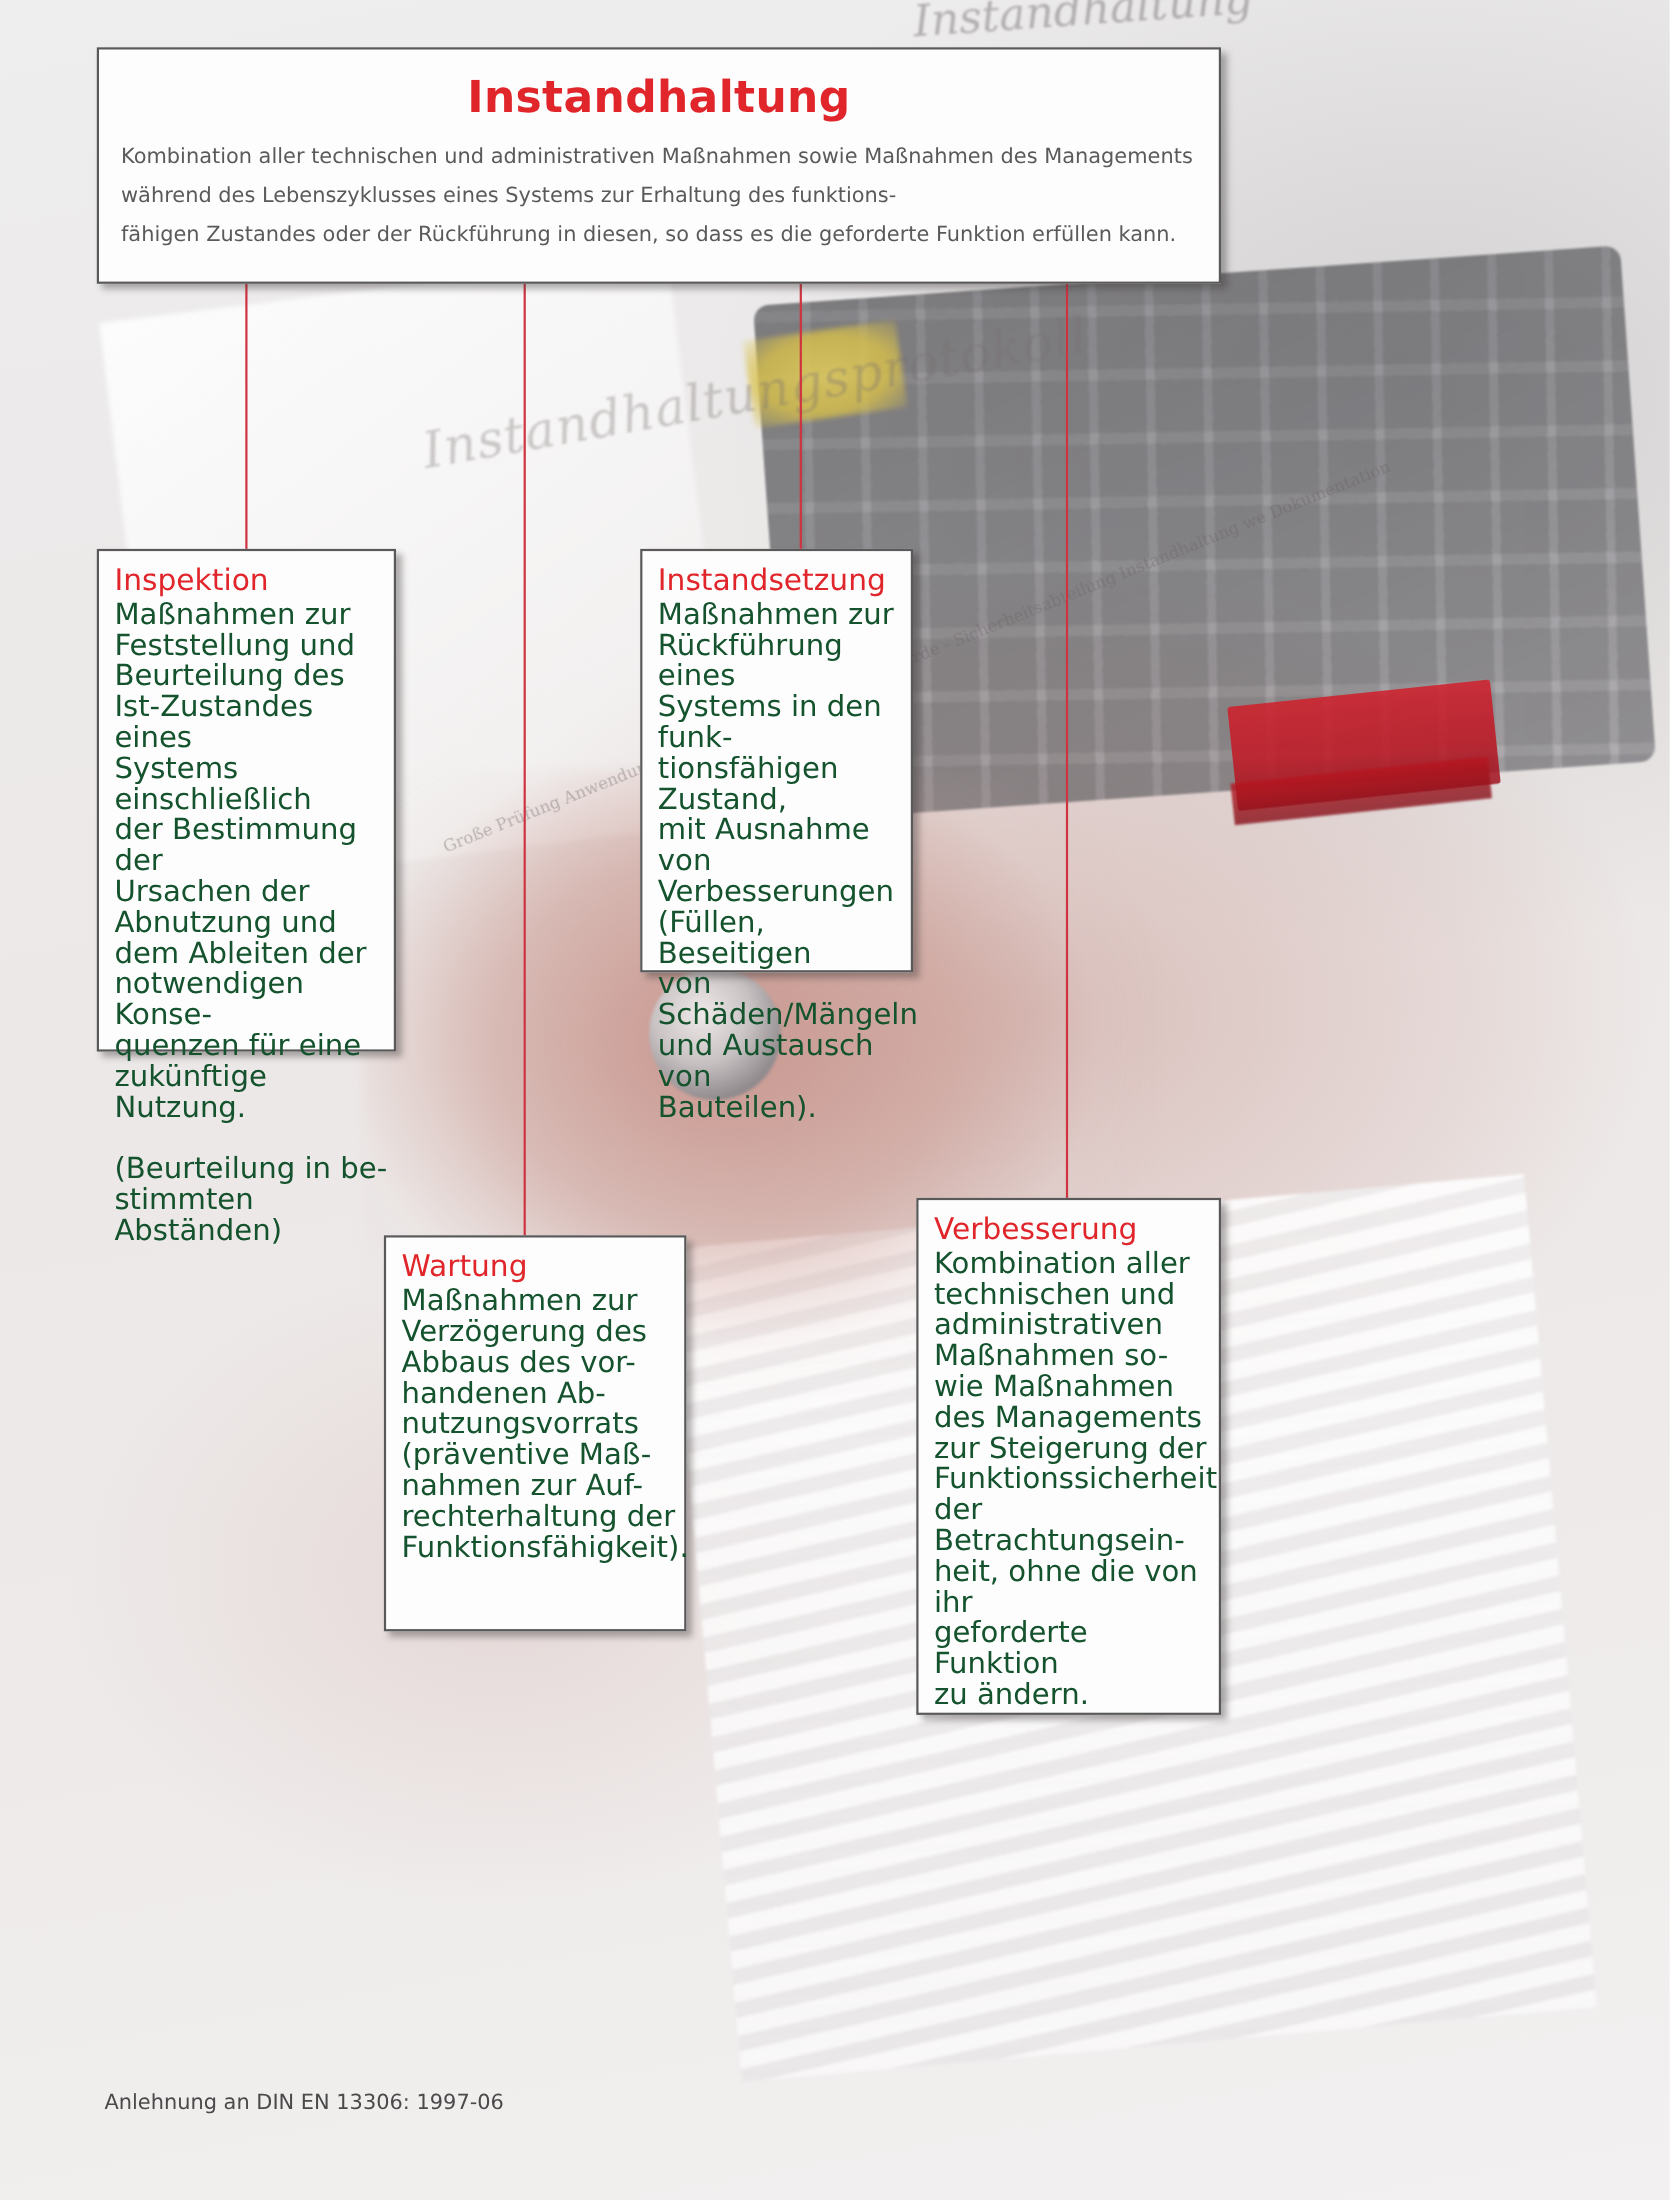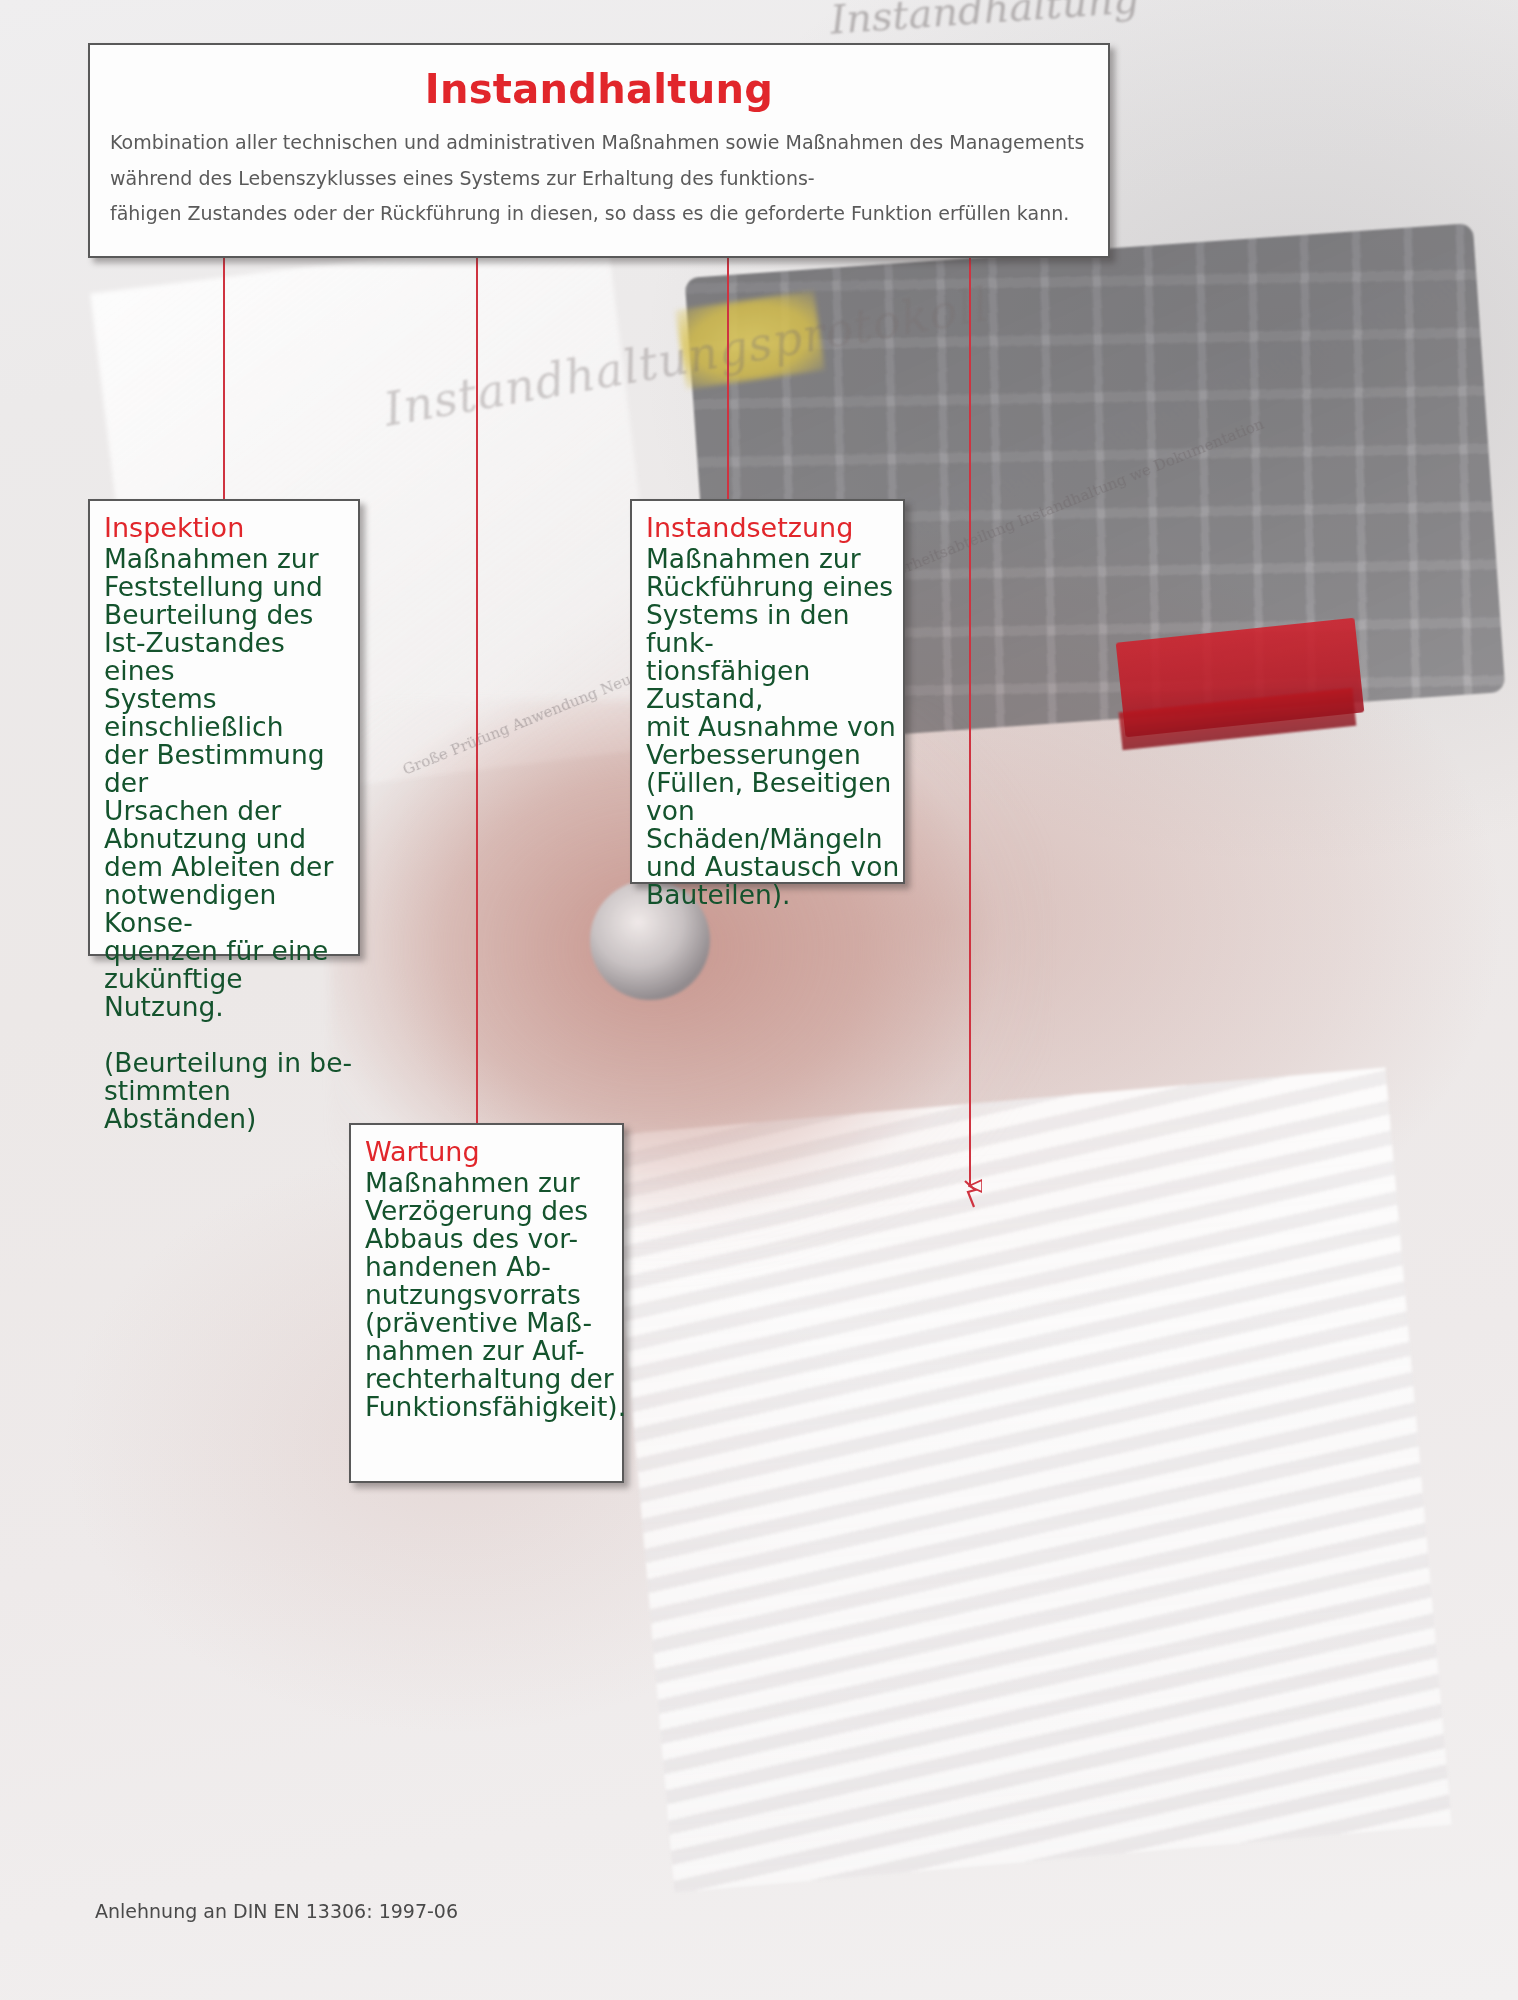--- a/index.html
+++ b/index.html
@@ -186,22 +186,22 @@
     white-space: pre-line;
   }
 
   
   #box-inspektion {
     left: 88px; top: 499px;
     width: 272px; height: 457px;
     padding: 10px 0 0 14px;
   }
   #box-instandsetzung {
-    left: 630px; top: 499px;
-    width: 275px; height: 385px;
+    left: 582px; top: 499px;
+    width: 248px; height: 385px;
     padding: 10px 0 0 14px;
   }
   #box-wartung {
     left: 349px; top: 1091px;
     width: 275px; height: 360px;
     padding: 10px 0 0 14px;
     margin-top: 32px;
   }
   #box-verbesserung {
     left: 833px; top: 1089px;
@@ -312,16 +312,31 @@
 Verzögerung des
 Abbaus des vor-
 handenen Ab-
 nutzungsvorrats
 (präventive Maß-
 nahmen zur Auf-
 rechterhaltung der
 Funktionsfähigkeit).</div>
   </div>
 
+  <div class="box" id="box-verbesserung">
+    <div class="box-title">Verbesserung</div>
+    <div class="box-body">Kombination aller
+technischen und
+administrativen
+Maßnahmen so-
+wie Maßnahmen
+des Managements
+zur Steigerung der
+Funktionssicherheit
+der Betrachtungsein-
+heit, ohne die von ihr
+geforderte Funktion
+zu ändern.</div>
+  </div>
 
   <div id="footer-note">Anlehnung an DIN EN 13306: 1997-06</div>
 
 </div>
 
 </body></html>

